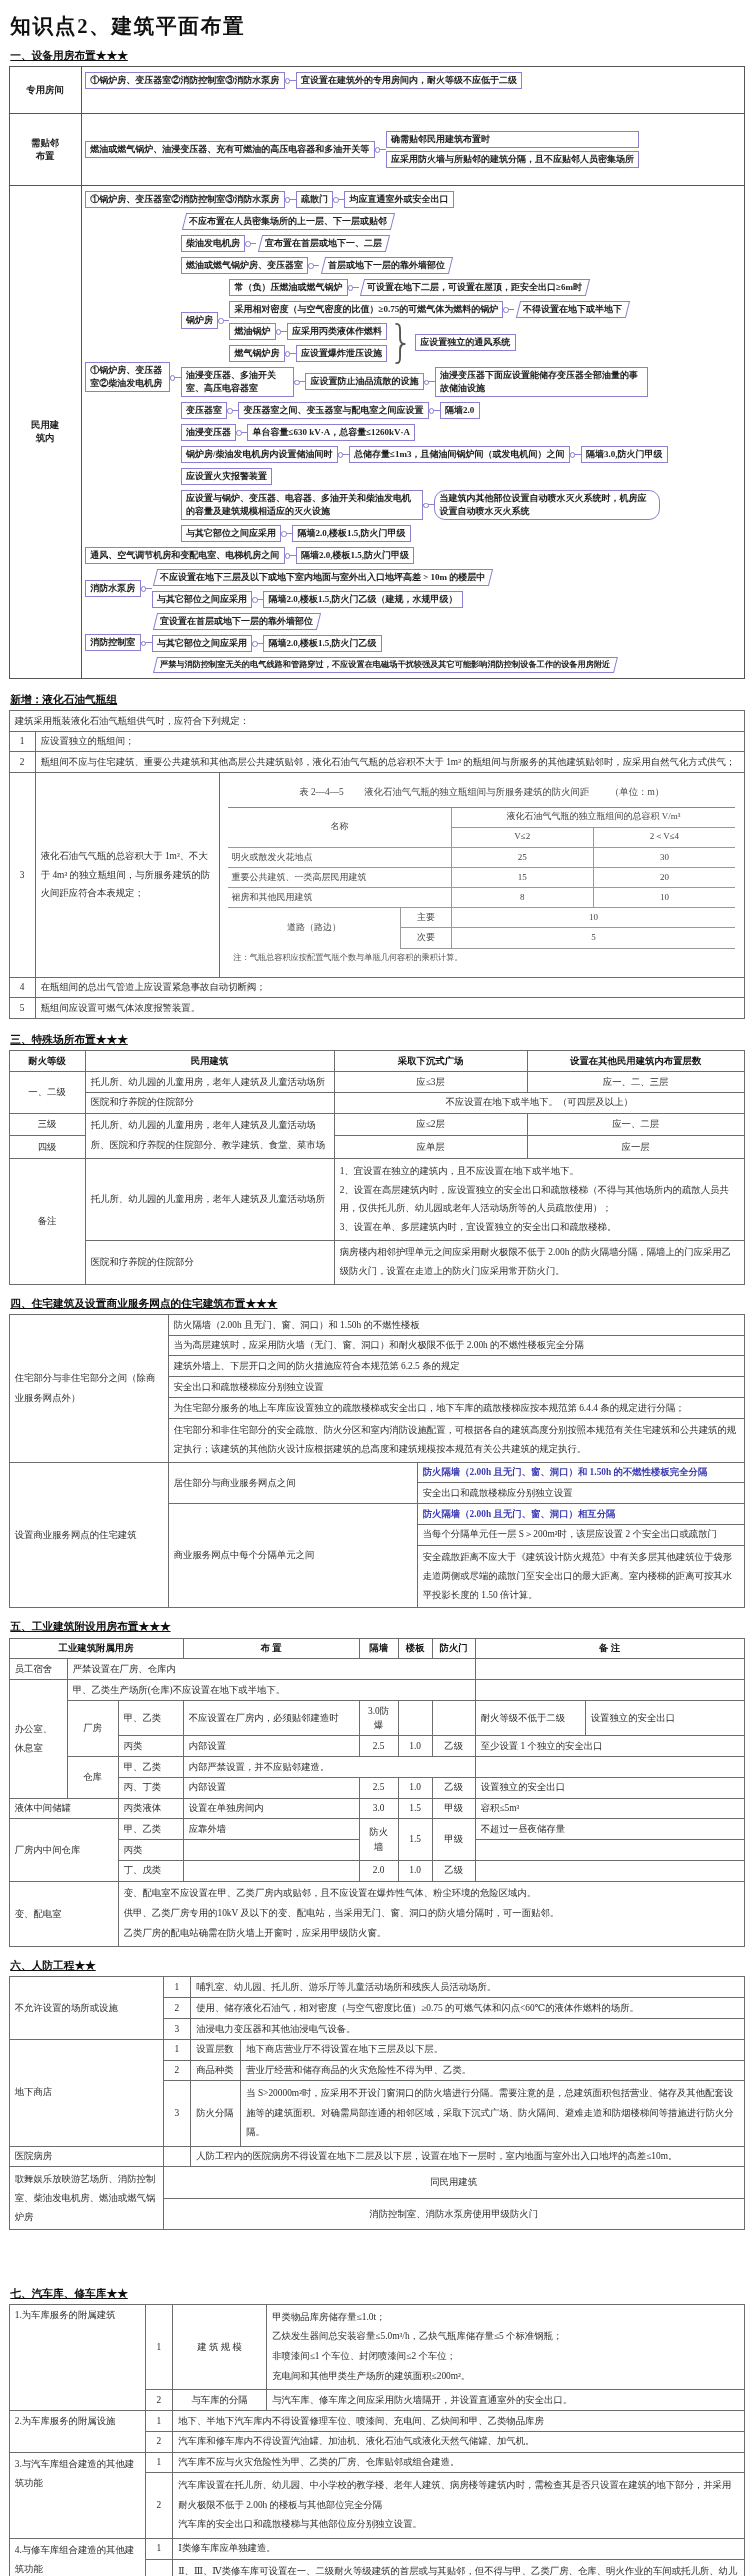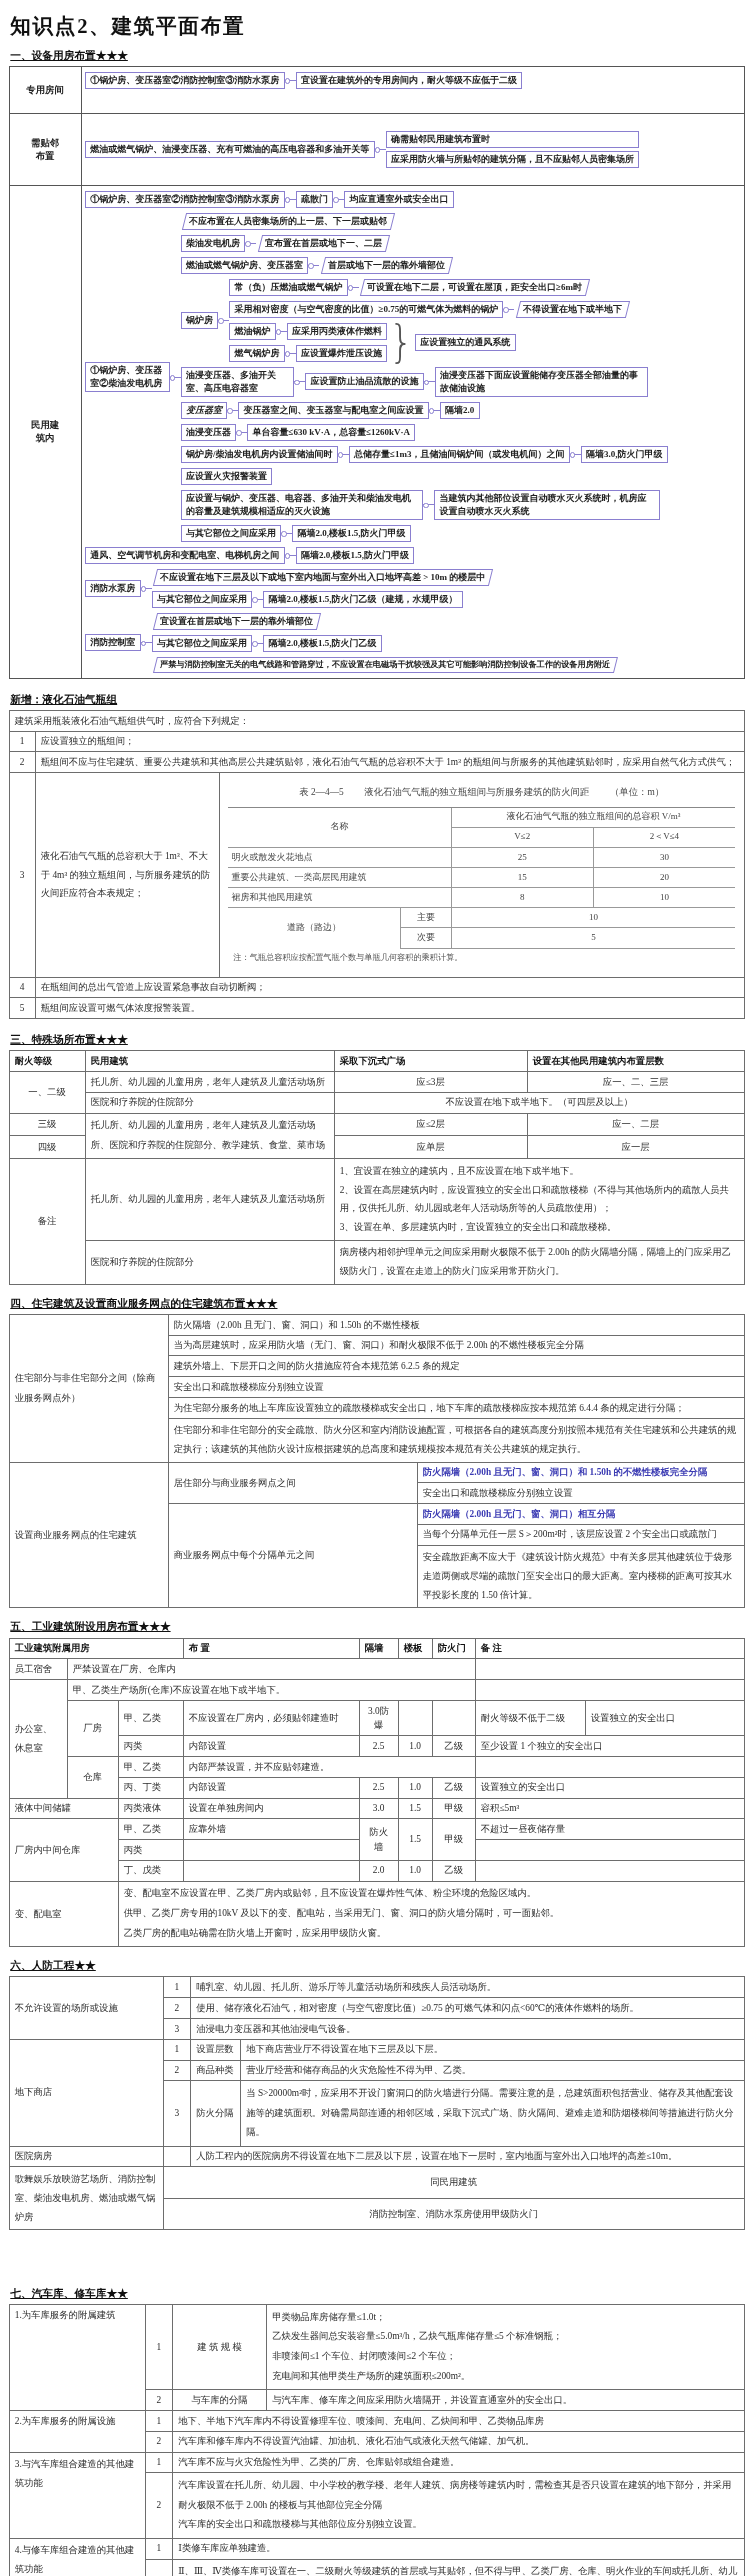--- a/index.html
+++ b/index.html
@@ -23,21 +23,21 @@
         border-radius:50%;background:#fff;}
   .chain{display:flex;align-items:center;margin:0.9px 0;flex-wrap:nowrap;}
   .vcol{display:flex;flex-direction:column;gap:3.4px;}
   .hgroup{display:flex;align-items:center;}
   .brace{font-family:"DejaVu Sans",sans-serif;font-size:38px;font-weight:200;color:#555;line-height:0.9;
          margin:0 1.7px;transform:scaleY(1.15);}
   
   table.grid{border-collapse:collapse;width:100%;font-size:9.4px;table-layout:fixed;}
   .grid th,.grid td{border:0.9px solid #6d6d6d;padding:2.6px 5.1px;vertical-align:middle;line-height:1.55;
         word-break:break-all;}
-  .grid th{font-weight:bold;text-align:left;color:#111;}
+  .grid th{font-weight:bold;text-align:center;color:#111;}
   .ctr{text-align:center;}
   .pre{white-space:pre-line;}
   .em{color:#3b3bb3;font-weight:bold;}
   
   .bt{width:100%;border-collapse:collapse;font-size:9px;color:#444;}
   .bt td{border:none;padding:2.6px 3.4px;text-align:center;}
   .bt .lb{border-left:0.9px solid #999;}
   .bt .bb{border-bottom:0.9px solid #999;}
   .bt .bt-top{border-top:1.4px solid #888;}
   .bt-note{font-size:8.2px;color:#555;margin:3.4px 0 0 5.1px;}
@@ -137,21 +137,21 @@
             </div>
           </div>
           <div class="chain">
               <span class="mbox" style="max-width: 103px;"><span class="mbox-in" style="white-space: pre-line;">油浸变压器、多油开关室、高压电容器室</span></span>
               <span class="conn"></span>
               <span class="mbox"><span class="mbox-in" style="white-space: pre-line;">应设置防止油品流散的设施</span></span>
               <span class="conn"></span>
               <span class="mbox" style="max-width: 203px;"><span class="mbox-in" style="white-space: pre-line;">油浸变压器下面应设置能储存变压器全部油量的事故储油设施</span></span>
             </div>
           <div class="chain">
-              <span class="mbox"><span class="mbox-in" style="white-space: pre-line; font-style: italic;">变压器室</span></span>
+              <span class="mbox"><span class="mbox-in" style="white-space: pre-line;">变压器室</span></span>
               <span class="conn"></span>
               <span class="mbox"><span class="mbox-in" style="white-space: pre-line;">变压器室之间、变玉器室与配电室之间应设置</span></span>
               <span class="conn"></span>
               <span class="mbox"><span class="mbox-in" style="white-space: pre-line;">隔墙2.0</span></span>
             </div>
           <div class="chain">
               <span class="mbox"><span class="mbox-in" style="white-space: pre-line;">油浸变压器</span></span>
               <span class="conn"></span>
               <span class="mbox"><span class="mbox-in" style="white-space: pre-line;">单台容量≤630 kV·A，总容量≤1260kV·A</span></span>
             </div>
@@ -161,21 +161,21 @@
               <span class="mbox"><span class="mbox-in" style="white-space: pre-line;">总储存量≤1m3，且储油间锅炉间（或发电机间）之间</span></span>
               <span class="conn"></span>
               <span class="mbox"><span class="mbox-in" style="white-space: pre-line;">隔墙3.0,防火门甲级</span></span>
             </div>
           <div class="chain">
               <span class="mbox"><span class="mbox-in" style="white-space: pre-line;">应设置火灾报警装置</span></span>
             </div>
           <div class="chain">
               <span class="mbox" style="max-width: 232px;"><span class="mbox-in" style="white-space: pre-line;">应设置与锅炉、变压器、电容器、多油开关和柴油发电机的容量及建筑规模相适应的灭火设施</span></span>
               <span class="conn"></span>
-              <span class="mbox" style="max-width: 215px;"><span class="mbox-in" style="white-space: pre-line;">当建筑内其他部位设置自动喷水灭火系统时，机房应设置自动喷水灭火系统</span></span>
+              <span class="mbox" style="max-width: 215px; border-radius: 11px;"><span class="mbox-in" style="white-space: pre-line;">当建筑内其他部位设置自动喷水灭火系统时，机房应设置自动喷水灭火系统</span></span>
             </div>
           <div class="chain">
               <span class="mbox"><span class="mbox-in" style="white-space: pre-line;">与其它部位之间应采用</span></span>
               <span class="conn"></span>
               <span class="mbox"><span class="mbox-in" style="white-space: pre-line;">隔墙2.0,楼板1.5,防火门甲级</span></span>
             </div>
         </div>
       </div>
       <div class="chain">
           <span class="mbox"><span class="mbox-in" style="white-space: pre-line;">通风、空气调节机房和变配电室、电梯机房之间</span></span>

